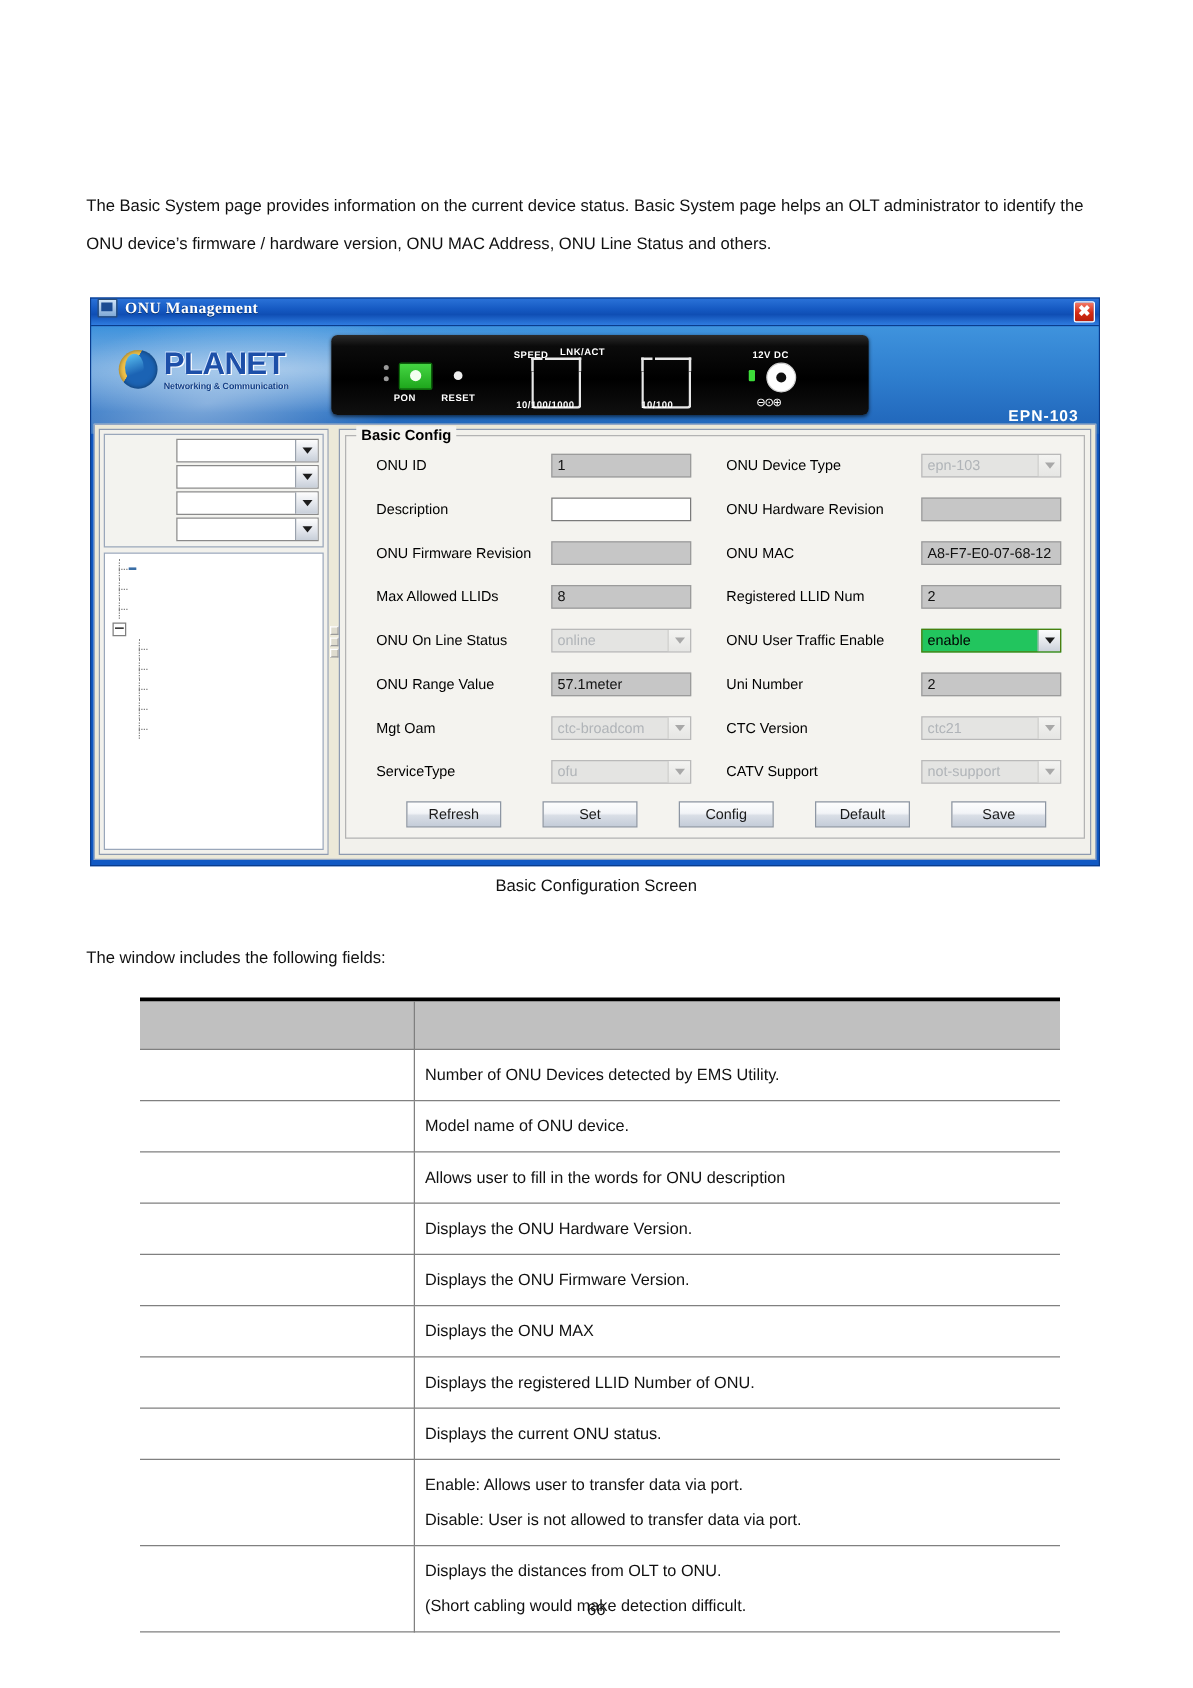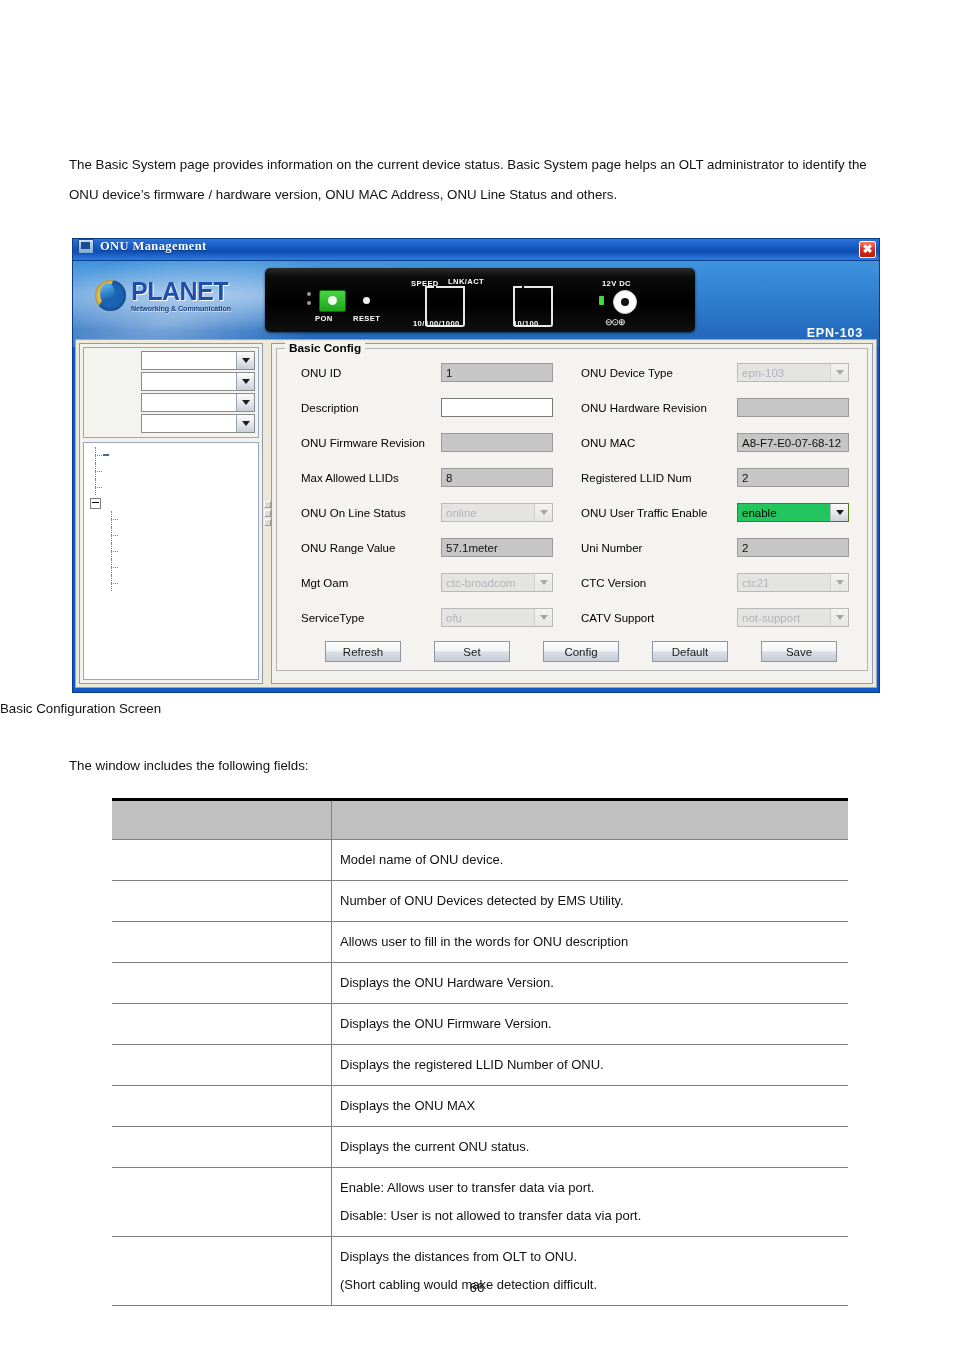--- a/index.html
+++ b/index.html
@@ -487,20 +487,21 @@
     justify-content: center;
     cursor: pointer;
     box-sizing: border-box;
   }
 
   
   .caption {
     position: absolute;
     left: 0; right: 0;
     top: 701px;
+    text-align: center;
     font-size: 13.3px;
     color: #111;
   }
   .window-note {
     position: absolute;
     left: 69px;
     top: 758px;
     font-size: 13.3px;
     color: #111;
   }
@@ -792,57 +793,57 @@
 
 <table class="fields">
   <tbody id="fields-tbody">
       <tr class="hdr">
         <td class="c1"></td>
         <td></td>
       </tr>
       <tr>
         <td class="c1"></td>
         <td>
+          <div>Number of ONU Devices detected by EMS Utility.</div>
+        </td>
+      </tr>
+      <tr>
+        <td class="c1"></td>
+        <td>
           <div>Model name of ONU device.</div>
         </td>
       </tr>
       <tr>
         <td class="c1"></td>
         <td>
-          <div>Number of ONU Devices detected by EMS Utility.</div>
-        </td>
-      </tr>
-      <tr>
-        <td class="c1"></td>
-        <td>
           <div>Allows user to fill in the words for ONU description</div>
         </td>
       </tr>
       <tr>
         <td class="c1"></td>
         <td>
           <div>Displays the ONU Hardware Version.</div>
         </td>
       </tr>
       <tr>
         <td class="c1"></td>
         <td>
           <div>Displays the ONU Firmware Version.</div>
         </td>
       </tr>
       <tr>
         <td class="c1"></td>
         <td>
+          <div>Displays the ONU MAX</div>
+        </td>
+      </tr>
+      <tr>
+        <td class="c1"></td>
+        <td>
           <div>Displays the registered LLID Number of ONU.</div>
-        </td>
-      </tr>
-      <tr>
-        <td class="c1"></td>
-        <td>
-          <div>Displays the ONU MAX</div>
         </td>
       </tr>
       <tr>
         <td class="c1"></td>
         <td>
           <div>Displays the current ONU status.</div>
         </td>
       </tr>
       <tr>
         <td class="c1"></td>

